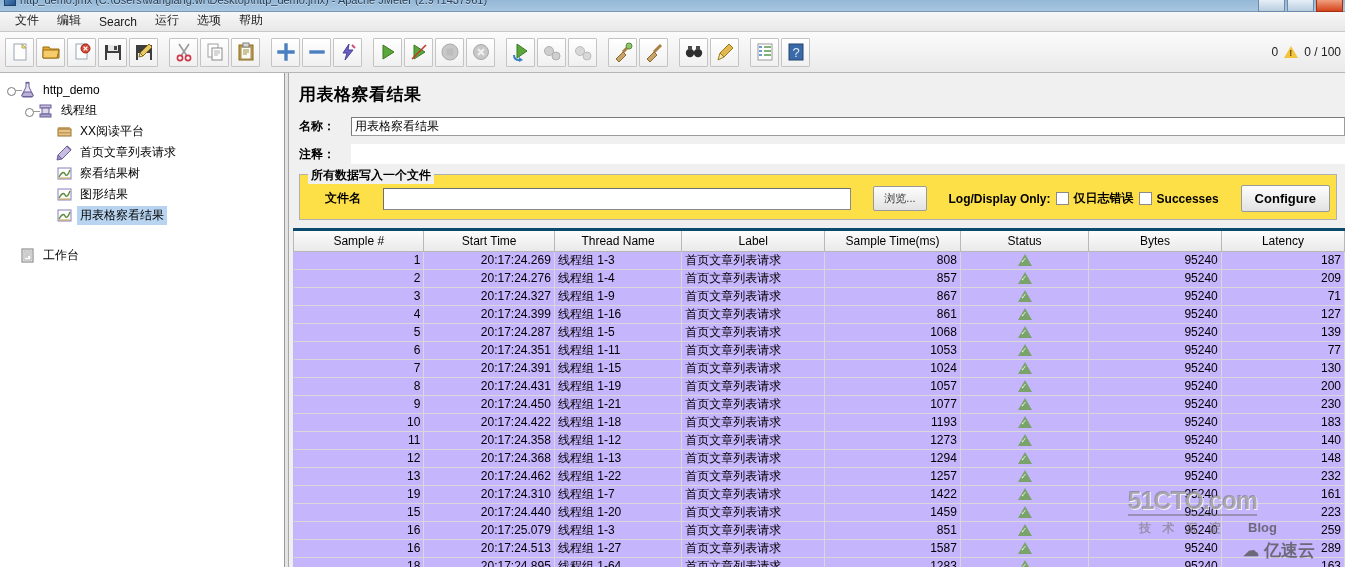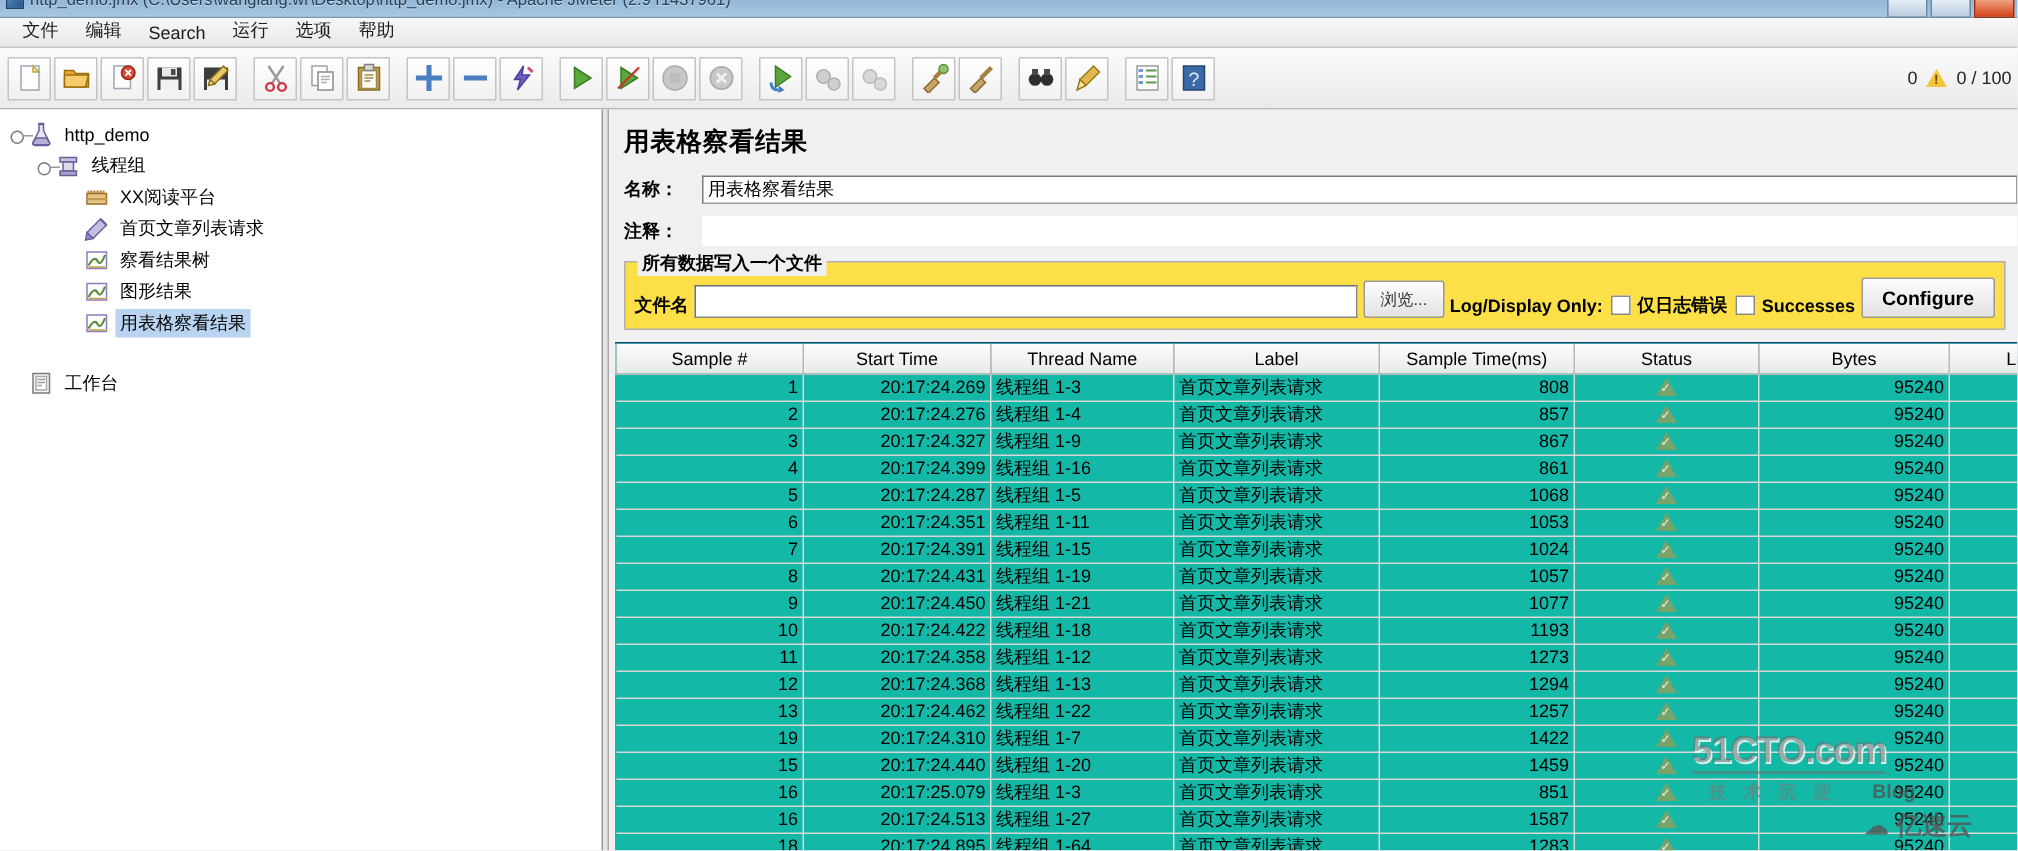--- a/index.html
+++ b/index.html
@@ -73,21 +73,21 @@
     position: relative;
   }
   .warn-tri::after {
     content: "!"; position: absolute; left: -2px; top: 2px;
     font-size: 9px; font-weight: bold; color: #6b4c00;
   }
 
   
   .main { position: absolute; top: 73px; left: 0; width: 1345px; height: 494px; display: flex; }
   .tree-pane {
-    width: 402px; background: #ffffff; border-right: 1px solid #9a9a9a;
+    width: 285px; background: #ffffff; border-right: 1px solid #9a9a9a;
     position: relative; overflow: hidden;
   }
   .splitter { width: 4px; background: #e4e4e4; border-right:1px solid #a8a8a8; }
 
   
   .tree { padding: 6px 0 0 0; font-size: 12px; color: #000; }
   .tnode { display: flex; align-items: center; height: 21px; position: relative; padding-left: 0; }
   .handle {
     width: 11px; height: 11px; margin-right: 2px; position: relative;
     flex: 0 0 auto;
@@ -123,42 +123,42 @@
   .form-input.plain { border: none; background: #fff; height: 20px; }
 
   .group-box {
     margin: 8px 8px 0 10px; border: 1px solid #b0b0b0; position: relative;
     padding: 10px 6px 7px 6px; background: #fde047;
   }
   .group-title {
     position: absolute; top: -8px; left: 8px; background: #f0f0f0;
     font-size: 12px; font-weight: bold; color: #000; padding: 0 3px;
   }
-  .file-row { display: flex; align-items: flex-end; gap: 4px; }
+  .file-row { display: flex; align-items: center; gap: 22px; margin-left: 19px; }
   .file-label { font-size: 12px; font-weight: bold; color: #000; flex: 0 0 auto; }
   .file-input {
     flex: 1; height: 22px; background: #fff; border: 1px solid #8a8a8a;
     border-top-color:#6f6f6f; border-left-color:#6f6f6f;
   }
   .btn {
     border: 1px solid #9a9a9a; border-radius: 2px;
     background: linear-gradient(to bottom,#fdfdfd,#e2e2e2);
     font-size: 11px; color: #333; padding: 4px 10px; white-space: nowrap;
     display: flex; align-items: center; justify-content: center;
   }
   .btn.config { font-size: 13px; font-weight: bold; color: #000; padding: 5px 13px; }
   .logopts { display: flex; align-items: center; gap: 5px; font-size: 12px; font-weight: bold; color: #000; }
   .chk {
     width: 13px; height: 13px; border: 1px solid #8a8a8a; background: #fff;
     flex: 0 0 auto;
   }
 
   
-  .table-wrap { flex: 1; margin: 8px 0 0 4px; overflow: hidden; background: #14b8a6;
-    border-top: 1px solid #0c4a6e; }
+  .table-wrap { flex: 1; margin: 8px 0 0 4px; overflow: hidden; background: #c4b5fd;
+    border-top: 3px solid #0c4a6e; }
   table.results { border-collapse: collapse; width: 100%; table-layout: fixed; font-size: 12px; }
   table.results th {
     background: linear-gradient(to bottom,#fcfcfc,#e9e9e9);
     border: 1px solid #b8b8b8; border-top: none;
     font-weight: normal; font-size: 12px; color: #000;
     height: 20px; padding: 0 2px; text-align: center;
   }
   table.results td {
     border-bottom: 1px solid #d8d8d8; border-right: 1px solid #d8d8d8;
     height: 16px; padding: 0 3px; color: #000; font-size: 12px;

